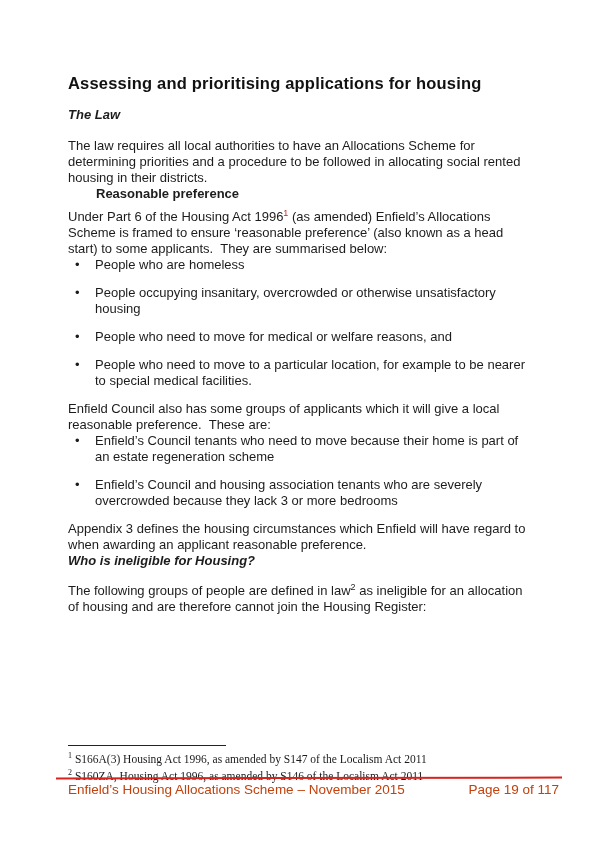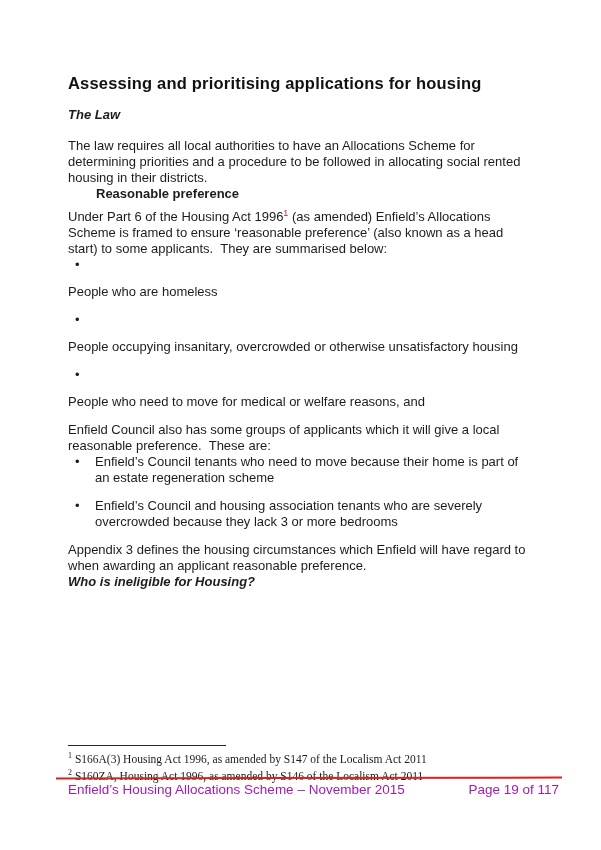--- a/index.html
+++ b/index.html
@@ -49,21 +49,21 @@
   }
   ul.bullets li .dot::before { content: "•"; font-size: 13px; }
   ul.bullets li .li-text { flex: 1 1 auto; white-space: pre-wrap; }
 
   
   .mt-law   { margin-top: 0; }
   .mb-law   { margin-bottom: 15px; }
   .para1    { margin-bottom: 10px; }
   .h-pref   { margin-bottom: 7px; }
   .para2    { margin-bottom: 18px; }
-  .li-wide  { margin-bottom: 12px; flex-direction: column; }
+  .li-wide  { margin-bottom: 12px; }
   .para3    { margin-bottom: 12px; }
   .group2 li{ margin-bottom: 9px; }
   .para4    { margin-bottom: 19px; }
   .h-inelig { margin-bottom: 14px; }
   .para5    { margin-bottom: 10px; }
 
   
   .footzone {
     position: absolute; left: 0; top: 0; width: 601px; height: 652px;
     pointer-events: none;
@@ -80,21 +80,21 @@
   .footnotes .fn-line { margin: 0; }
   .footnotes sup { font-size: 8px; }
   .red-line {
     position: absolute; left: 56px; top: 777px; width: 506px;
     height: 0; border-top: 2px solid #d8231c;
     transform: rotate(-0.1deg);
   }
   .footer-row {
     position: absolute; left: 68px; right: 42px; top: 782px;
     display: flex; justify-content: space-between;
-    font-size: 13.5px; color: #a21caf; line-height: 16px;
+    font-size: 13.5px; color: #c2410c; line-height: 16px;
   }
 </style>
 </head>
 <body>
 
 <div class="page">
 
   <h1 class="doc-title">Assessing and prioritising applications for housing</h1>
 
   <h2 class="h-italic mt-law mb-law">The Law</h2>
@@ -111,40 +111,45 @@
       <span class="li-text">People who are homeless</span>
     </li>
     <li class="li-wide">
       <span class="dot"></span>
       <span class="li-text">People occupying insanitary, overcrowded or otherwise unsatisfactory housing</span>
     </li>
     <li class="li-wide">
       <span class="dot"></span>
       <span class="li-text">People who need to move for medical or welfare reasons, and</span>
     </li>
+    <li class="li-wide">
+      <span class="dot"></span>
+      <span class="li-text">People who need to move to a particular location, for example to be nearer to special medical facilities.</span>
+    </li>
   </ul>
 
   <p class="body para3">Enfield Council also has some groups of applicants which it will give a local reasonable preference.  These are:</p>
 
   <ul class="bullets group2">
     <li>
       <span class="dot"></span>
       <span class="li-text">Enfield’s Council tenants who need to move because their home is part of an estate regeneration scheme</span>
     </li>
     <li>
       <span class="dot"></span>
       <span class="li-text">Enfield’s Council and housing association tenants who are severely overcrowded because they lack 3 or more bedrooms</span>
     </li>
   </ul>
 
   <p class="body para4">Appendix 3 defines the housing circumstances which Enfield will have regard to when awarding an applicant reasonable preference.</p>
 
   <h2 class="h-italic h-inelig">Who is ineligible for Housing?</h2>
 
 
+  <p class="body"><span>The following groups of people are defined in law</span><sup class="fn-ref">2</sup><span> as ineligible for an allocation of housing and are therefore cannot join the Housing Register:</span></p>
 
 </div>
 
 <div class="footzone">
 
   <div class="fn-sep"></div>
 
   <div class="footnotes">
     <p class="fn-line"><sup>1</sup><span> S166A(3) Housing Act 1996, as amended by S147 of the Localism Act 2011</span></p>
     <p class="fn-line"><sup>2</sup><span> S160ZA, Housing Act 1996, as amended by S146 of the Localism Act 2011</span></p>

